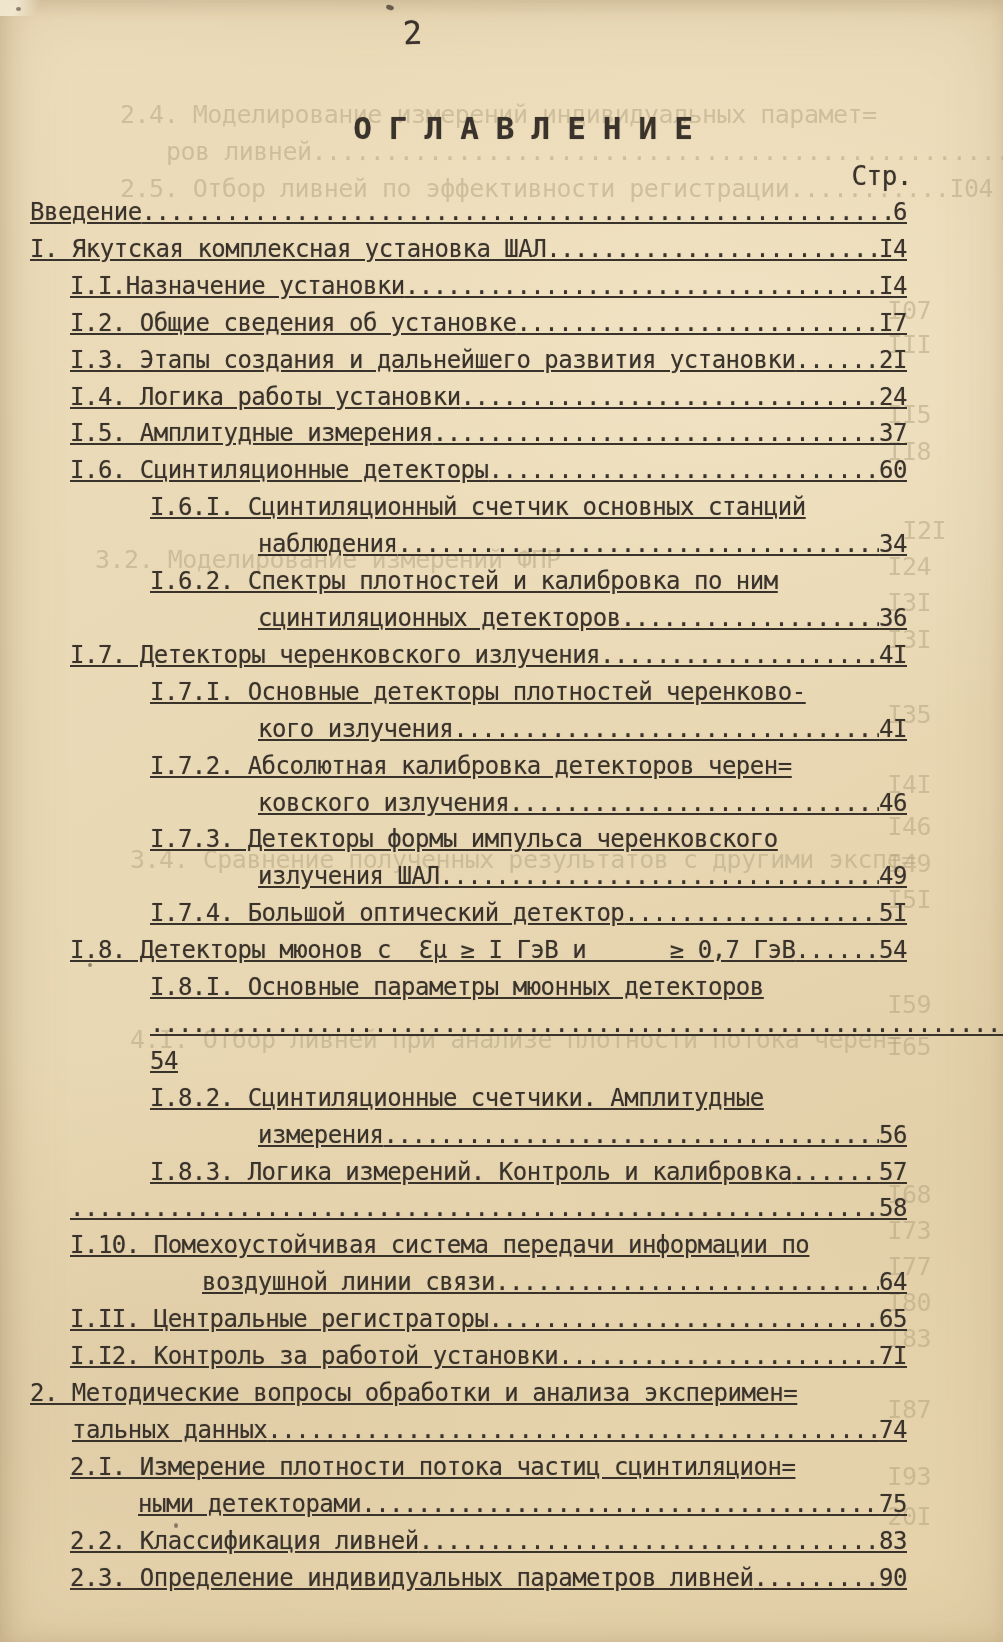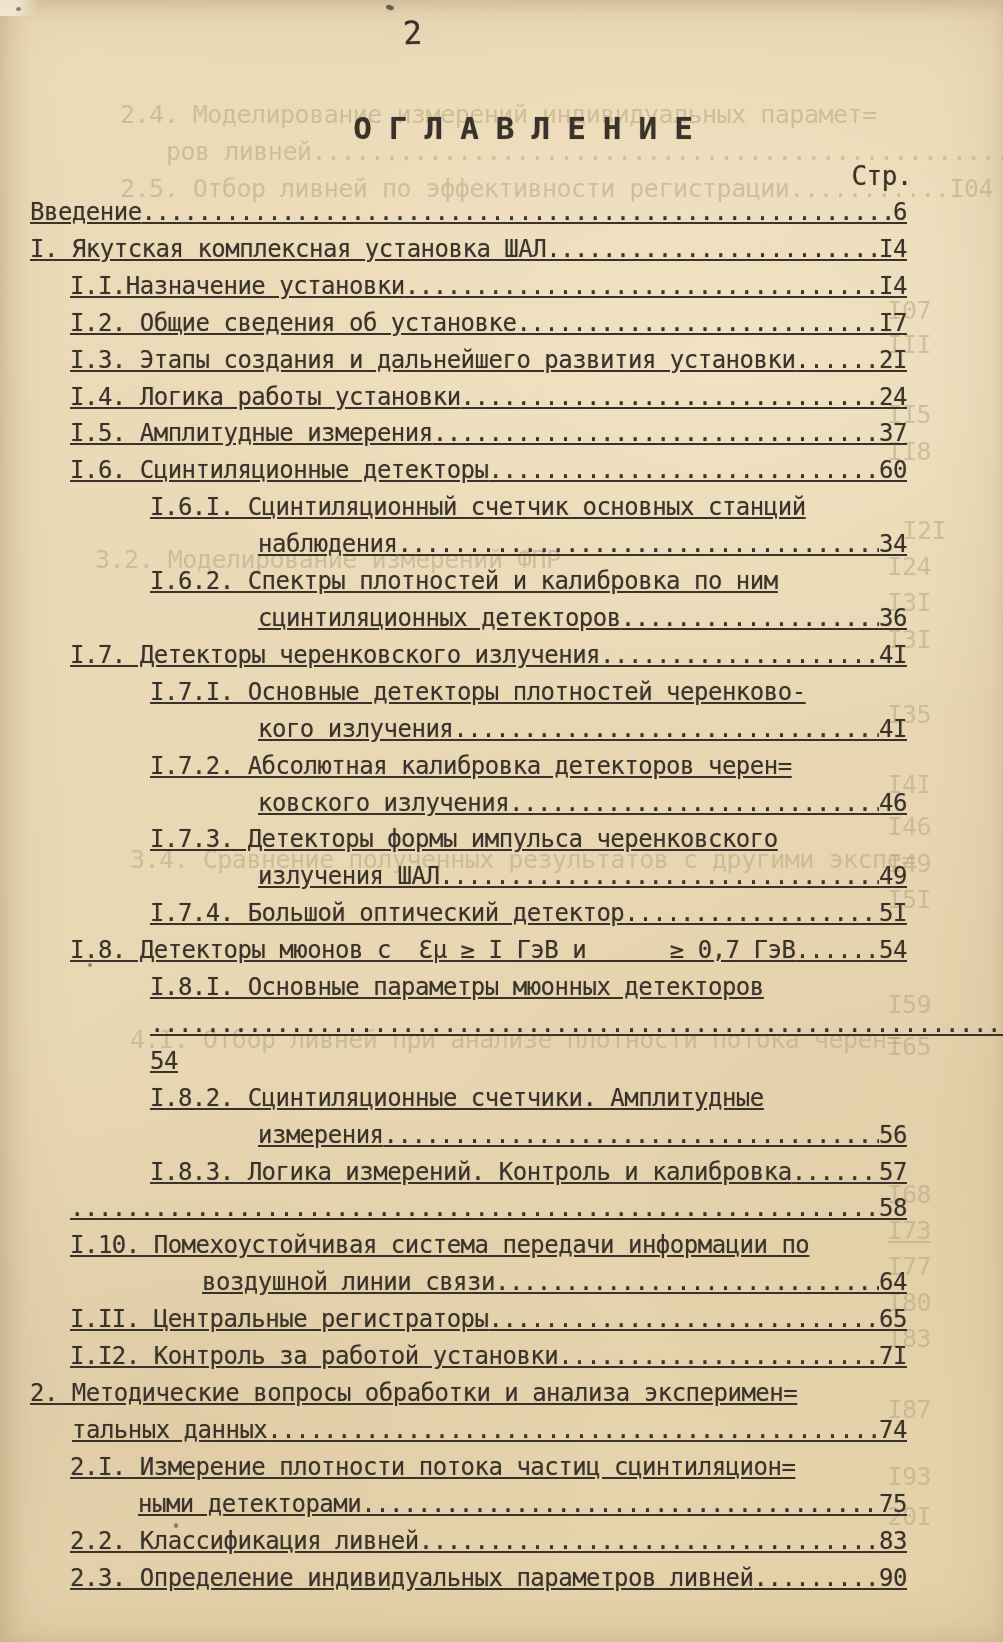--- a/index.html
+++ b/index.html
@@ -88,21 +88,21 @@
       <div class="bleed-line" style="top: 588px; right: 72px;">I3I</div>
       <div class="bleed-line" style="top: 625px; right: 72px;">I3I</div>
       <div class="bleed-line" style="top: 700px; right: 72px;">I35</div>
       <div class="bleed-line" style="top: 770px; right: 72px; text-align: center;">I4I</div>
       <div class="bleed-line" style="top: 812px; right: 72px;">I46</div>
       <div class="bleed-line" style="top: 849px; right: 72px;">I49</div>
       <div class="bleed-line" style="top: 885px; right: 72px;">I5I</div>
       <div class="bleed-line" style="top: 990px; right: 72px;">I59</div>
       <div class="bleed-line" style="top: 1032px; right: 72px;">I65</div>
       <div class="bleed-line" style="top: 1180px; right: 72px;">I68</div>
-      <div class="bleed-line" style="top: 1216px; right: 72px; text-decoration: underline;">I73</div>
+      <div class="bleed-line" style="top: 1216px; right: 72px;">I73</div>
       <div class="bleed-line" style="top: 1252px; right: 72px;">I77</div>
       <div class="bleed-line" style="top: 1288px; right: 72px;">I80</div>
       <div class="bleed-line" style="top: 1324px; right: 72px;">I83</div>
       <div class="bleed-line" style="top: 1395px; right: 72px;">I87</div>
       <div class="bleed-line" style="top: 1462px; right: 72px;">I93</div>
       <div class="bleed-line" style="top: 1502px; right: 72px;">20I</div>
     </div>
 
   <div class="ink">
     <div class="pageno">2</div>

